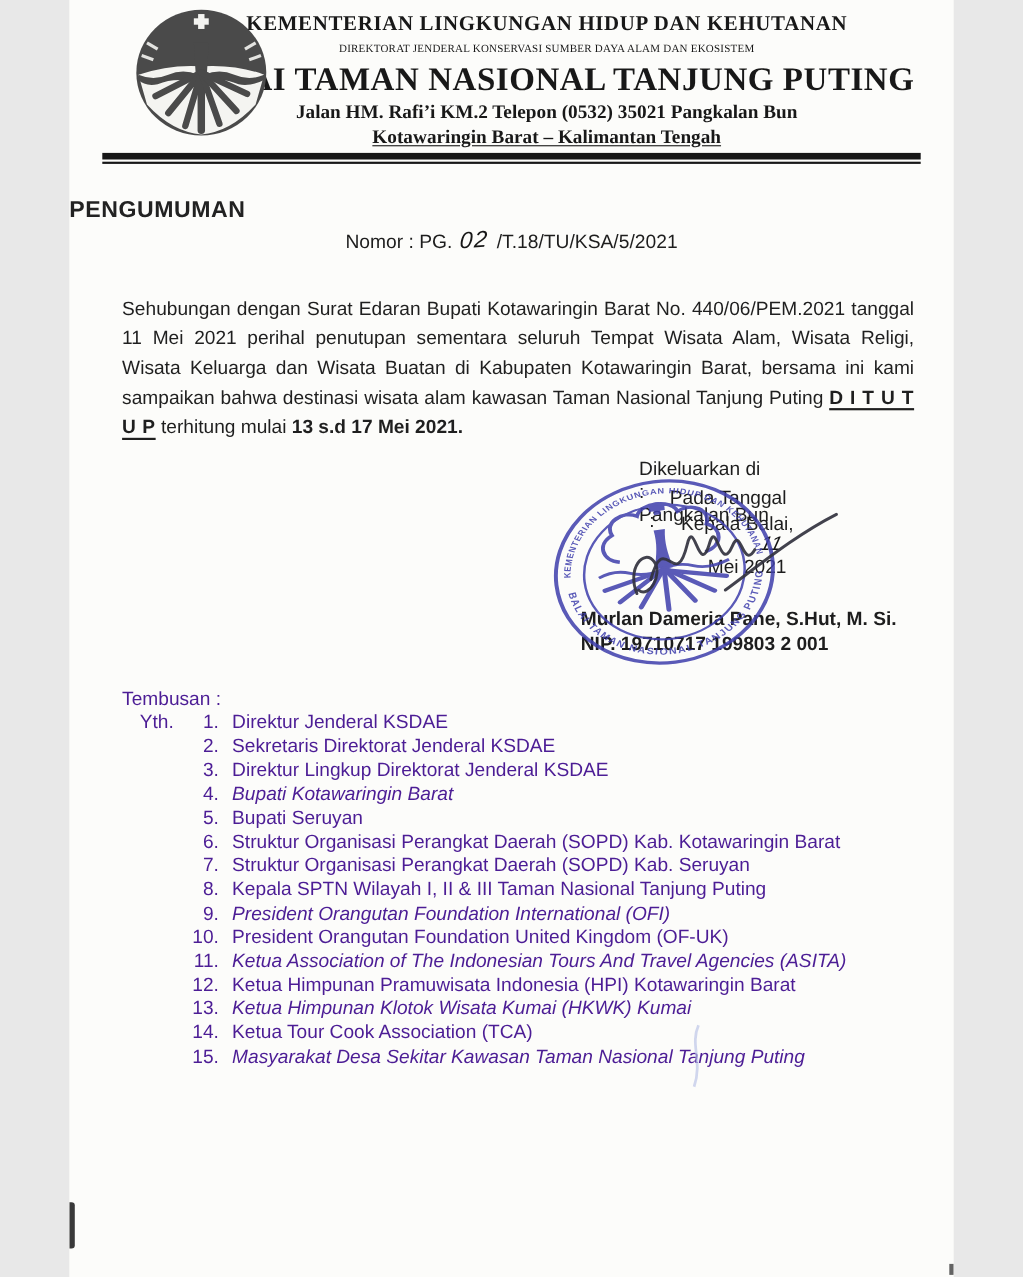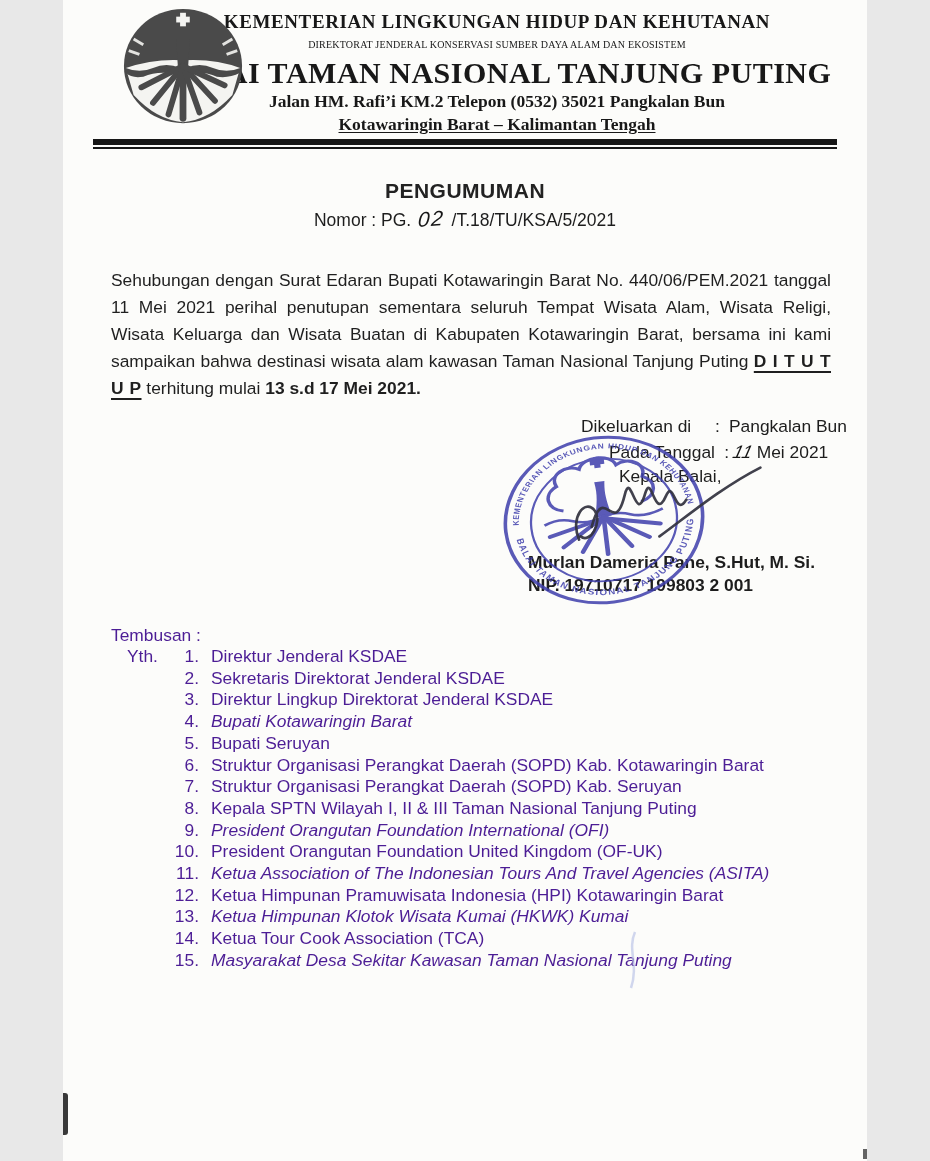--- a/index.html
+++ b/index.html
@@ -12,35 +12,35 @@
   .letterhead{position:relative;padding-top:10px;}
   .lh-logo{position:absolute;left:57px;top:6px;width:126px;height:122px;}
   .lh-text{margin-left:64px;text-align:center;font-family:"Liberation Serif","DejaVu Serif",serif;color:#181818;}
   .lh1{font-size:19px;font-weight:700;letter-spacing:.6px;line-height:24px;}
   .lh2{font-size:10px;font-weight:400;letter-spacing:.2px;line-height:22px;}
   .lh3{font-size:30px;font-weight:700;letter-spacing:.5px;line-height:34px;}
   .lh4{font-size:17.5px;font-weight:700;line-height:23px;}
   .lh5{font-size:17.5px;font-weight:700;line-height:23px;text-decoration:underline;text-underline-offset:2px;}
   .rule{margin:3px 30px 0 30px;border-top:6px solid #171717;border-bottom:2px solid #171717;height:2px;}
   
-  .doc-title{margin-top:30px;text-align:center;font-size:21px;font-weight:700;letter-spacing:.5px;color:#222;}
+  .doc-title{margin-top:30px;font-size:21px;font-weight:700;letter-spacing:.5px;color:#222;}
   .doc-number{margin-top:4px;text-align:center;font-size:17.5px;color:#1d1d1d;}
   .hw{display:inline-block;font-size:21px;font-style:italic;letter-spacing:1.5px;transform:rotate(-4deg) skewX(-8deg);margin:0 7px;color:#161616;}
   .hw2{display:inline-block;font-size:18px;font-style:italic;letter-spacing:.5px;transform:skewX(-14deg);margin:0 4px;color:#161616;}
   
   .subject{margin-top:26px;text-align:center;font-weight:700;font-size:16.5px;line-height:22px;color:#252525;}
   .subject .sline3{font-style:italic;}
   
   .body-par{margin:36px 36px 0 48px;font-size:17.4px;line-height:27px;text-align:justify;color:#1f1f1f;}
   .emph{font-weight:700;text-decoration:underline;text-underline-offset:4px;text-decoration-thickness:2px;letter-spacing:.5px;}
   .b{font-weight:700;}
   .closing{margin:26px 36px 0 48px;font-size:17.4px;color:#1f1f1f;}
   
   .signoff{position:relative;margin-top:14px;height:188px;font-size:17.4px;}
-  .so-row{position:absolute;display:flex;}
+  .so-row{position:absolute;display:flex;flex-direction:column;}
   .so-row .lab{width:134px;}
   .so-row .col{width:14px;}
   .so-name{position:absolute;left:465px;top:136px;font-weight:600;z-index:2;}
   .so-nip{position:absolute;left:465px;top:159px;font-weight:600;z-index:2;}
   .stamp{position:absolute;left:438px;top:18px;width:206px;height:172px;transform:rotate(-7deg);opacity:.86;z-index:5;}
   .stamp .ring-top{font-size:8.2px;font-weight:700;letter-spacing:.7px;fill:#4040ad;font-family:"Liberation Sans",sans-serif;}
   .stamp .ring-bot{font-size:9.5px;font-weight:700;letter-spacing:1.4px;fill:#4040ad;font-family:"Liberation Sans",sans-serif;}
   .signature{position:absolute;left:505px;top:50px;width:205px;height:96px;z-index:6;}
   
   .cc{margin:20px 36px 0 48px;font-size:17.4px;color:#4c1d95;}

